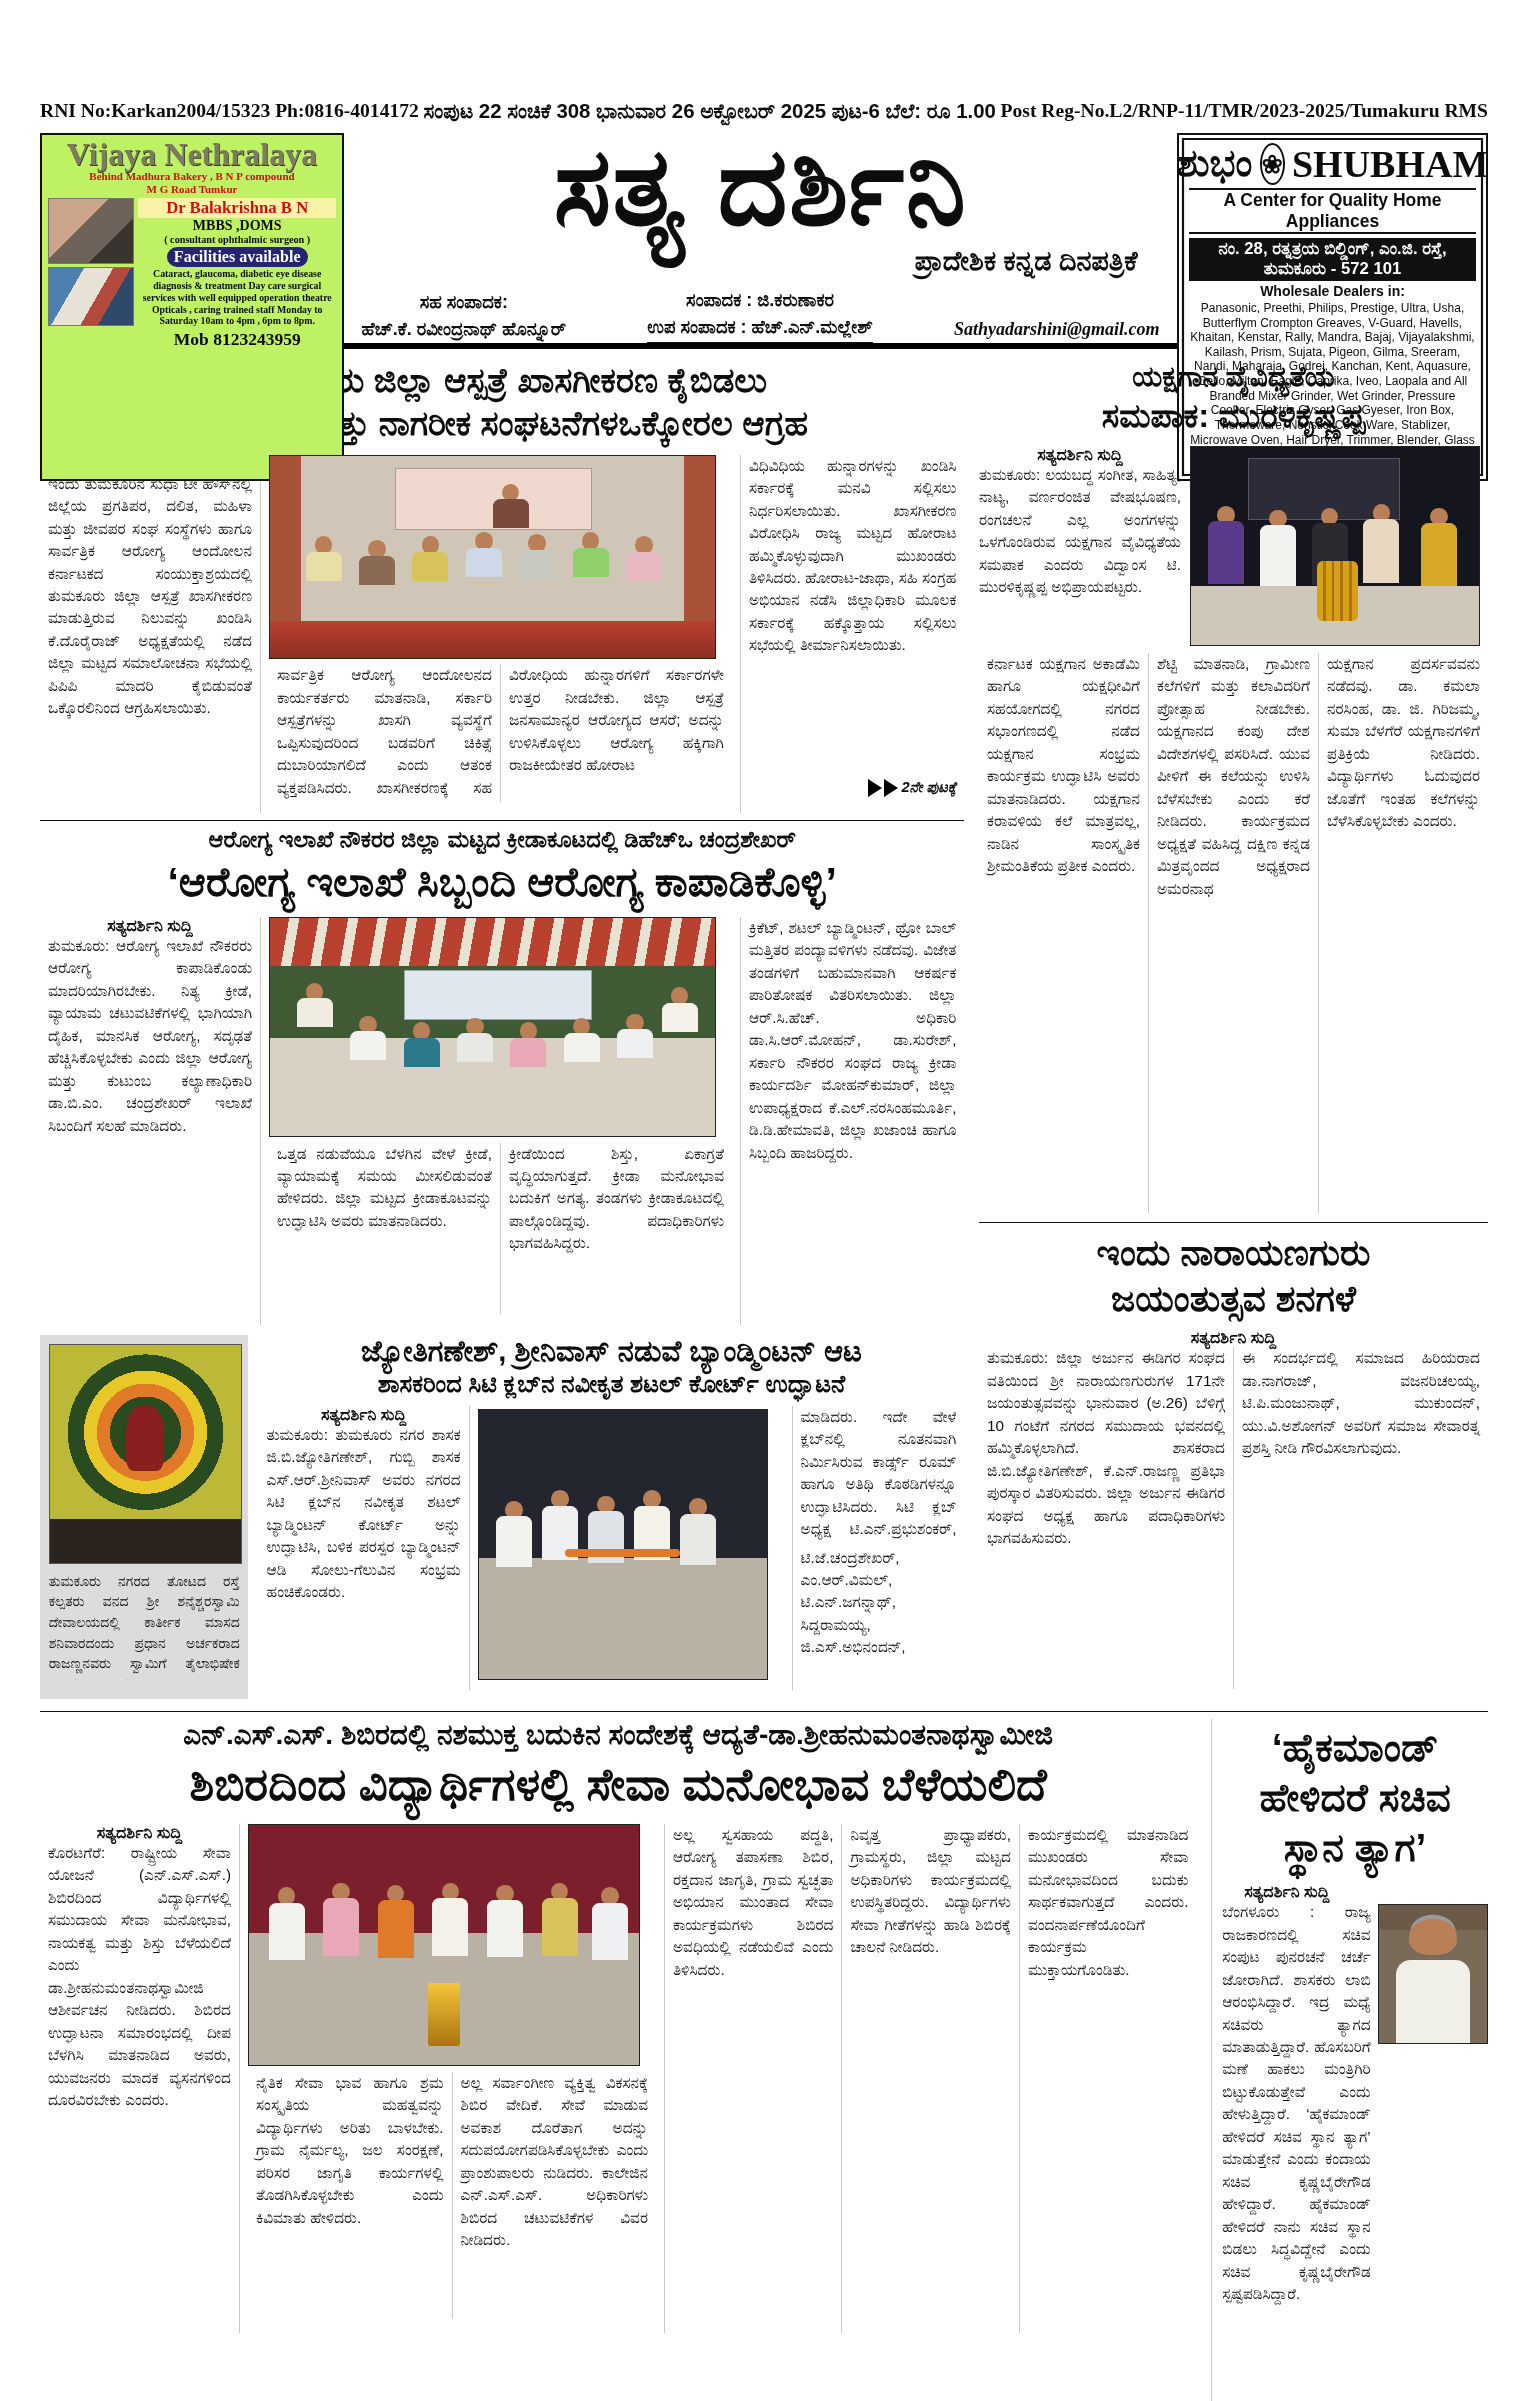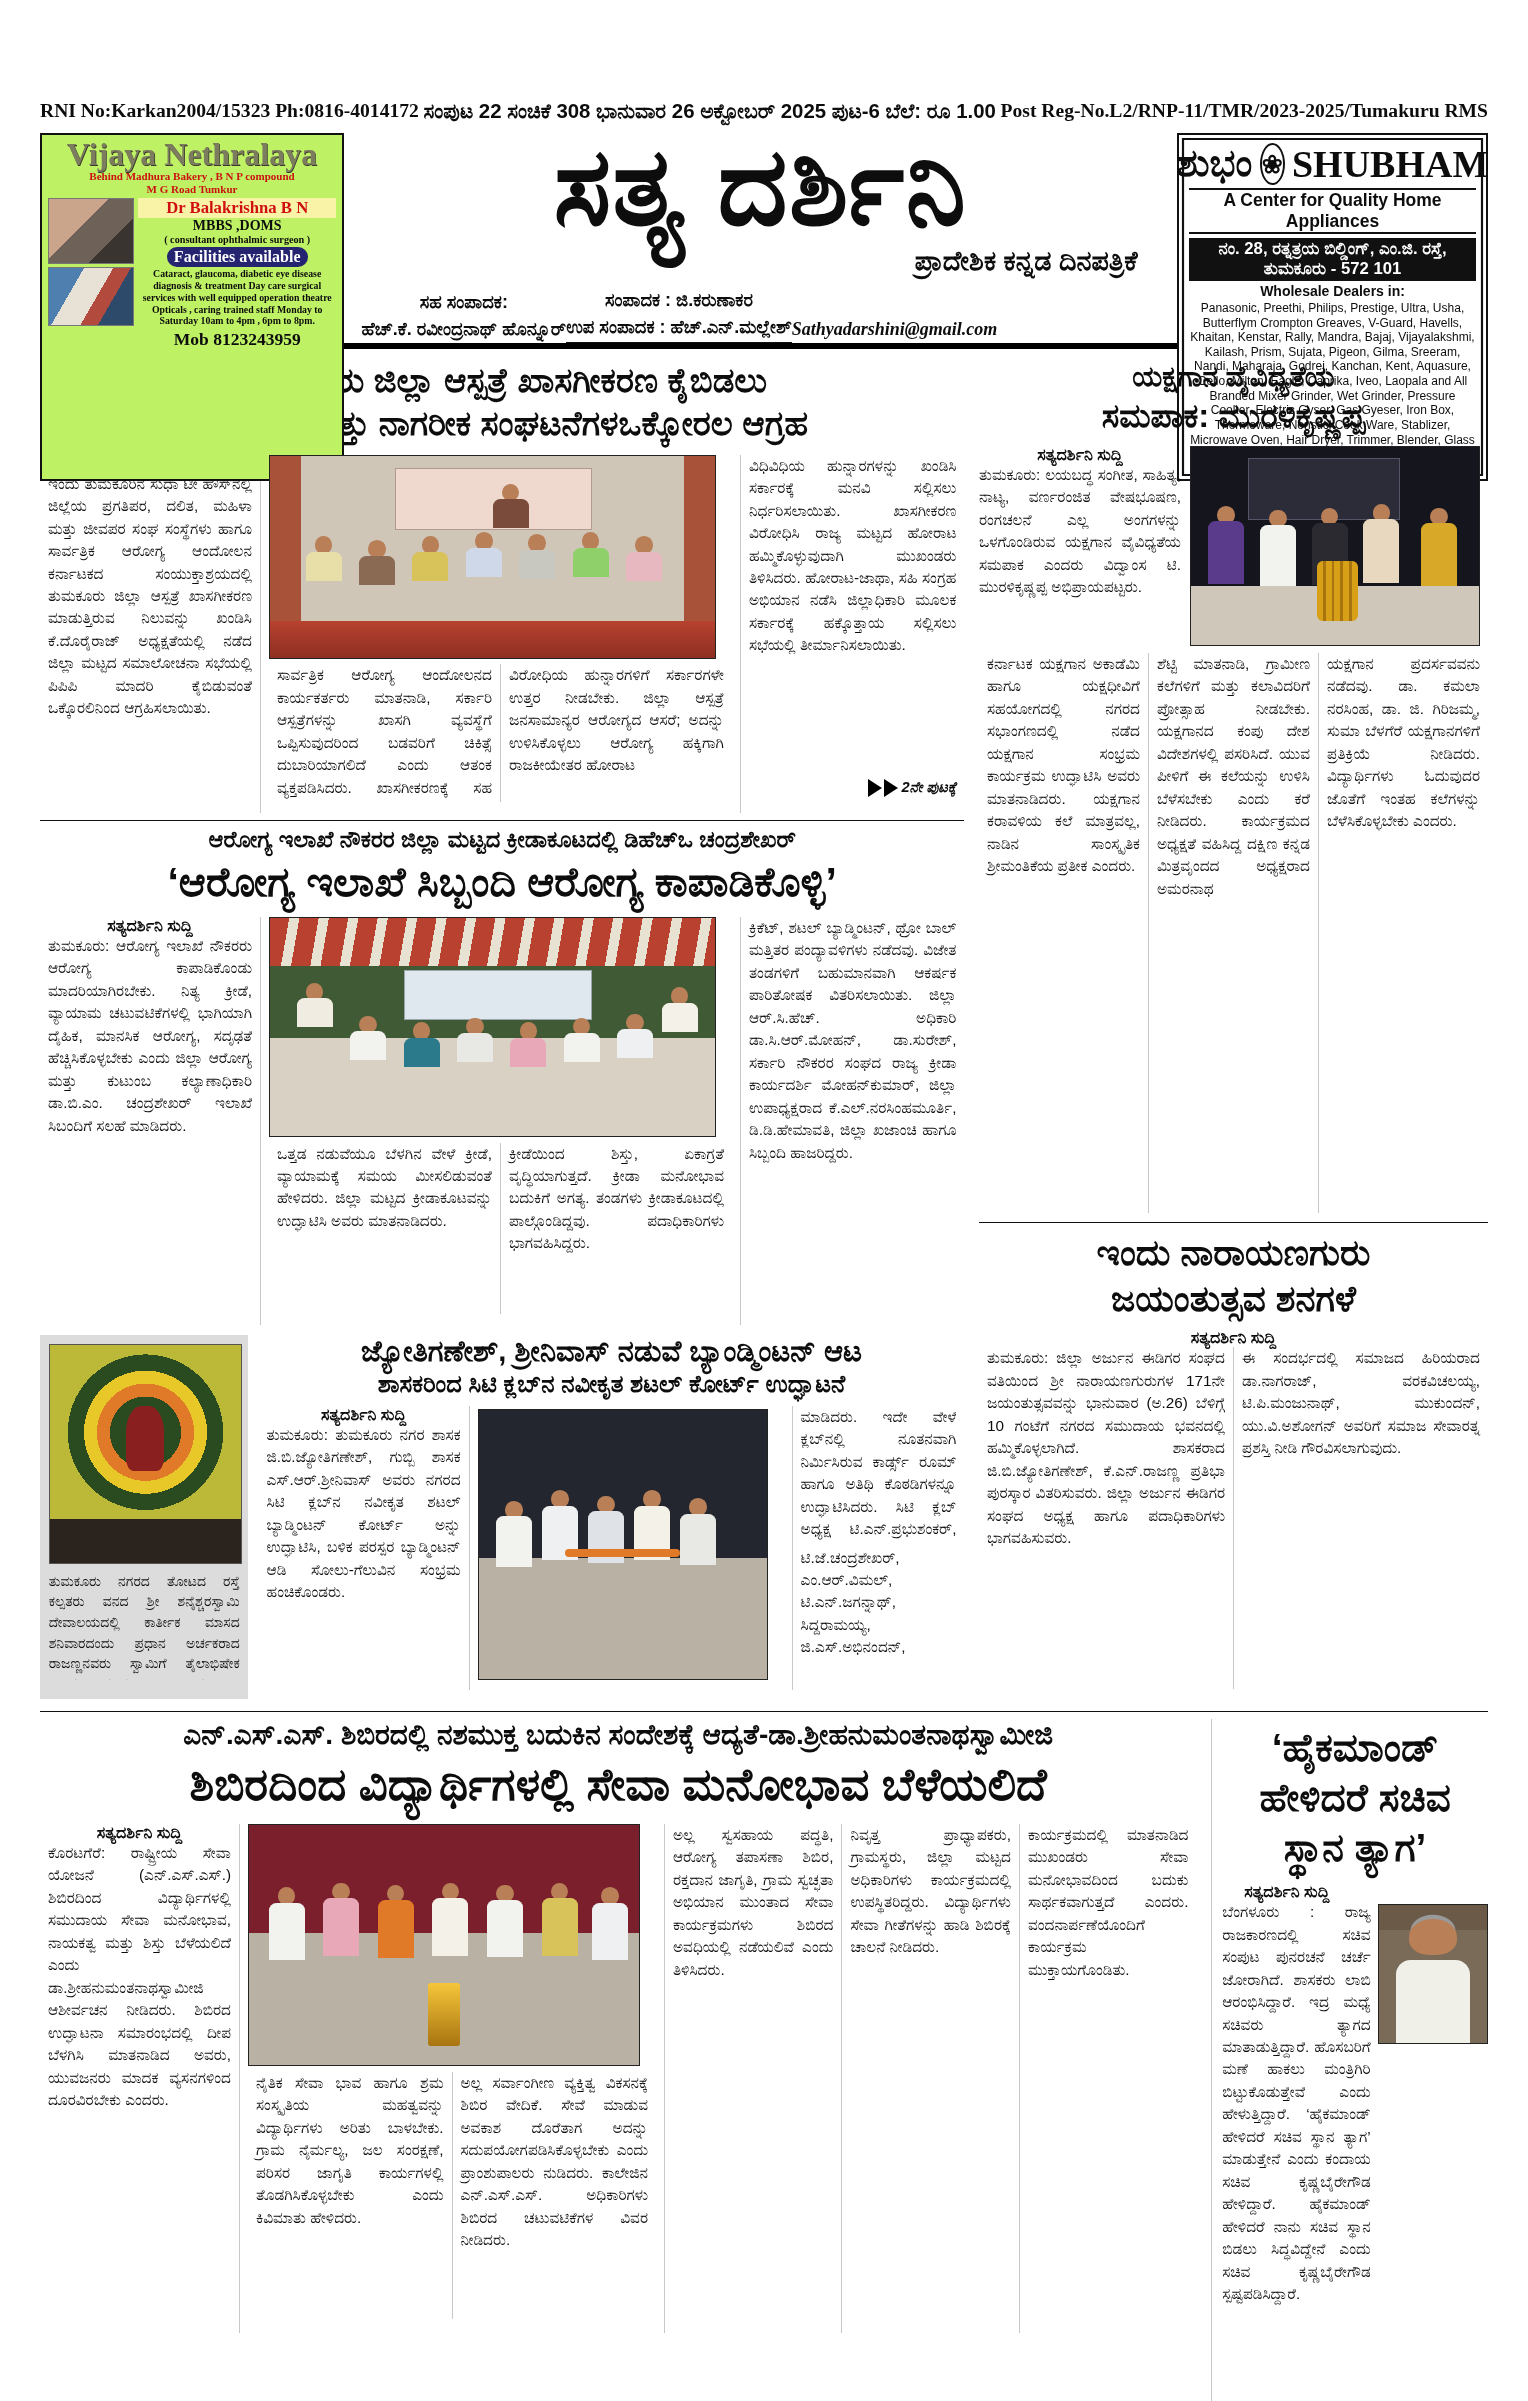--- a/index.html
+++ b/index.html
@@ -23,21 +23,21 @@
   .vn-info{flex:1;text-align:center;}
   .vn-doc{color:#d01010;font-size:16.7px;font-weight:bold;background:#f9f3a8;}
   .vn-deg{font-size:14px;font-weight:bold;}
   .vn-cons{font-size:10.2px;font-weight:bold;}
   .vn-fac{display:inline-block;background:#242470;color:#fff;font-size:16px;font-weight:bold;border-radius:10.2px;padding:0.7px 7.3px;margin-top:2.2px;}
   .vn-list{font-size:9.8px;font-weight:bold;line-height:1.2;margin-top:1.5px;}
   .vn-mob{font-size:17.5px;font-weight:bold;margin-top:1.5px;}
   .mast-center{position:relative;text-align:center;}
   .mast-title{font-size:108px;font-weight:900;line-height:1;letter-spacing:1.5px;white-space:nowrap;}
   .mast-tag{font-size:27px;font-weight:bold;text-align:right;margin-top:4.4px;padding-right:22px;}
-  .mast-edrow{display:flex;align-items:flex-end;margin-top:10.2px;}
+  .mast-edrow{display:flex;justify-content:space-between;align-items:flex-end;margin-top:10.2px;}
   .mast-edrow .blk{font-size:18px;font-weight:bold;text-align:center;line-height:1.5;}
   .mast-email{font-family:"Liberation Serif",serif;font-style:italic;font-size:22.6px;font-weight:bold;}
   .under{border-bottom:1.5px solid #111;padding-bottom:1.5px;}
   .ad-right{background:#fff;border:2.9px solid #111;box-shadow:inset 0 0 0 2.9px #fff,inset 0 0 0 5.1px #111;padding:7.3px 10.2px 2.9px;text-align:center;}
   .sh-top{display:flex;align-items:center;justify-content:center;gap:7.3px;font-weight:900;}
   .sh-kn{font-size:38px;}
   .sh-logo{width:38px;height:38px;border:2.2px solid #111;border-radius:50%;display:flex;align-items:center;justify-content:center;font-size:25px;}
   .sh-en{font-size:38px;font-family:"Liberation Serif",serif;}
   .sh-tag{font-size:17.5px;font-weight:bold;border-top:2.2px solid #111;border-bottom:2.2px solid #111;margin-top:1.5px;}
   .sh-addr{background:#111;color:#fff;font-size:16.7px;font-weight:bold;margin-top:3.6px;padding:1.5px 0;}
@@ -337,21 +337,21 @@
           <div style="flex:1;" class="btxt">ಯಕ್ಷಗಾನ ಪ್ರದರ್ಸವವನು ನಡೆದವು. ಡಾ. ಕಮಲಾ ನರಸಿಂಹ, ಡಾ. ಜಿ. ಗಿರಿಜಮ್ಮ, ಸುಮಾ ಬೆಳಗೆರೆ ಯಕ್ಷಗಾನಗಳಿಗೆ ಪ್ರತಿಕ್ರಿಯೆ ನೀಡಿದರು. ವಿದ್ಯಾರ್ಥಿಗಳು ಓದುವುದರ ಜೊತೆಗೆ ಇಂತಹ ಕಲೆಗಳನ್ನು ಬೆಳೆಸಿಕೊಳ್ಳಬೇಕು ಎಂದರು.</div>
         </div>
       </div>
 
       <div style="border-top:1.5px solid #111;margin-top:8.7px;">
         <div class="hl" style="font-size:36px;margin-top:7.3px;">ಇಂದು ನಾರಾಯಣಗುರು</div>
         <div class="hl" style="font-size:36px;">ಜಯಂತುತ್ಸವ ಶನಗಳೆ</div>
         <div class="dl" style="margin-top:7.3px;">ಸತ್ಯದರ್ಶಿನಿ ಸುದ್ದಿ</div>
         <div class="cols" style="height:342px;">
           <div style="flex:1;" class="btxt">ತುಮಕೂರು: ಜಿಲ್ಲಾ ಅರ್ಜುನ ಈಡಿಗರ ಸಂಘದ ವತಿಯಿಂದ ಶ್ರೀ ನಾರಾಯಣಗುರುಗಳ 171ನೇ ಜಯಂತುತ್ಸವವನ್ನು ಭಾನುವಾರ (ಅ.26) ಬೆಳಿಗ್ಗೆ 10 ಗಂಟೆಗೆ ನಗರದ ಸಮುದಾಯ ಭವನದಲ್ಲಿ ಹಮ್ಮಿಕೊಳ್ಳಲಾಗಿದೆ. ಶಾಸಕರಾದ ಜಿ.ಬಿ.ಜ್ಯೋತಿಗಣೇಶ್, ಕೆ.ಎನ್.ರಾಜಣ್ಣ ಪ್ರತಿಭಾ ಪುರಸ್ಕಾರ ವಿತರಿಸುವರು. ಜಿಲ್ಲಾ ಅರ್ಜುನ ಈಡಿಗರ ಸಂಘದ ಅಧ್ಯಕ್ಷ ಹಾಗೂ ಪದಾಧಿಕಾರಿಗಳು ಭಾಗವಹಿಸುವರು.</div>
-          <div style="flex:1;" class="btxt">ಈ ಸಂದರ್ಭದಲ್ಲಿ ಸಮಾಜದ ಹಿರಿಯರಾದ ಡಾ.ನಾಗರಾಜ್, ವರಕವಿಚಲಯ್ಯ, ಟಿ.ಪಿ.ಮಂಜುನಾಥ್, ಮುಕುಂದನ್, ಯು.ವಿ.ಅಶೋಗನ್ ಅವರಿಗೆ ಸಮಾಜ ಸೇವಾರತ್ನ ಪ್ರಶಸ್ತಿ ನೀಡಿ ಗೌರವಿಸಲಾಗುವುದು.</div>
+          <div style="flex:1;" class="btxt">ಈ ಸಂದರ್ಭದಲ್ಲಿ ಸಮಾಜದ ಹಿರಿಯರಾದ ಡಾ.ನಾಗರಾಜ್, ವಜನರಿಚಲಯ್ಯ, ಟಿ.ಪಿ.ಮಂಜುನಾಥ್, ಮುಕುಂದನ್, ಯು.ವಿ.ಅಶೋಗನ್ ಅವರಿಗೆ ಸಮಾಜ ಸೇವಾರತ್ನ ಪ್ರಶಸ್ತಿ ನೀಡಿ ಗೌರವಿಸಲಾಗುವುದು.</div>
         </div>
       </div>
     </div>
   </div>
 
   <div class="row2" style="border-top:1.5px solid #111;padding-top:7.3px;">
 
     <div>
       <div class="kick" style="font-size:28px;">ಎನ್.ಎಸ್.ಎಸ್. ಶಿಬಿರದಲ್ಲಿ ನಶಮುಕ್ತ ಬದುಕಿನ ಸಂದೇಶಕ್ಕೆ ಆದ್ಯತೆ-ಡಾ.ಶ್ರೀಹನುಮಂತನಾಥಸ್ವಾಮೀಜಿ</div>
       <div class="hl" style="font-size:45px;margin-top:4.4px;">ಶಿಬಿರದಿಂದ ವಿದ್ಯಾರ್ಥಿಗಳಲ್ಲಿ ಸೇವಾ ಮನೋಭಾವ ಬೆಳೆಯಲಿದೆ</div>

